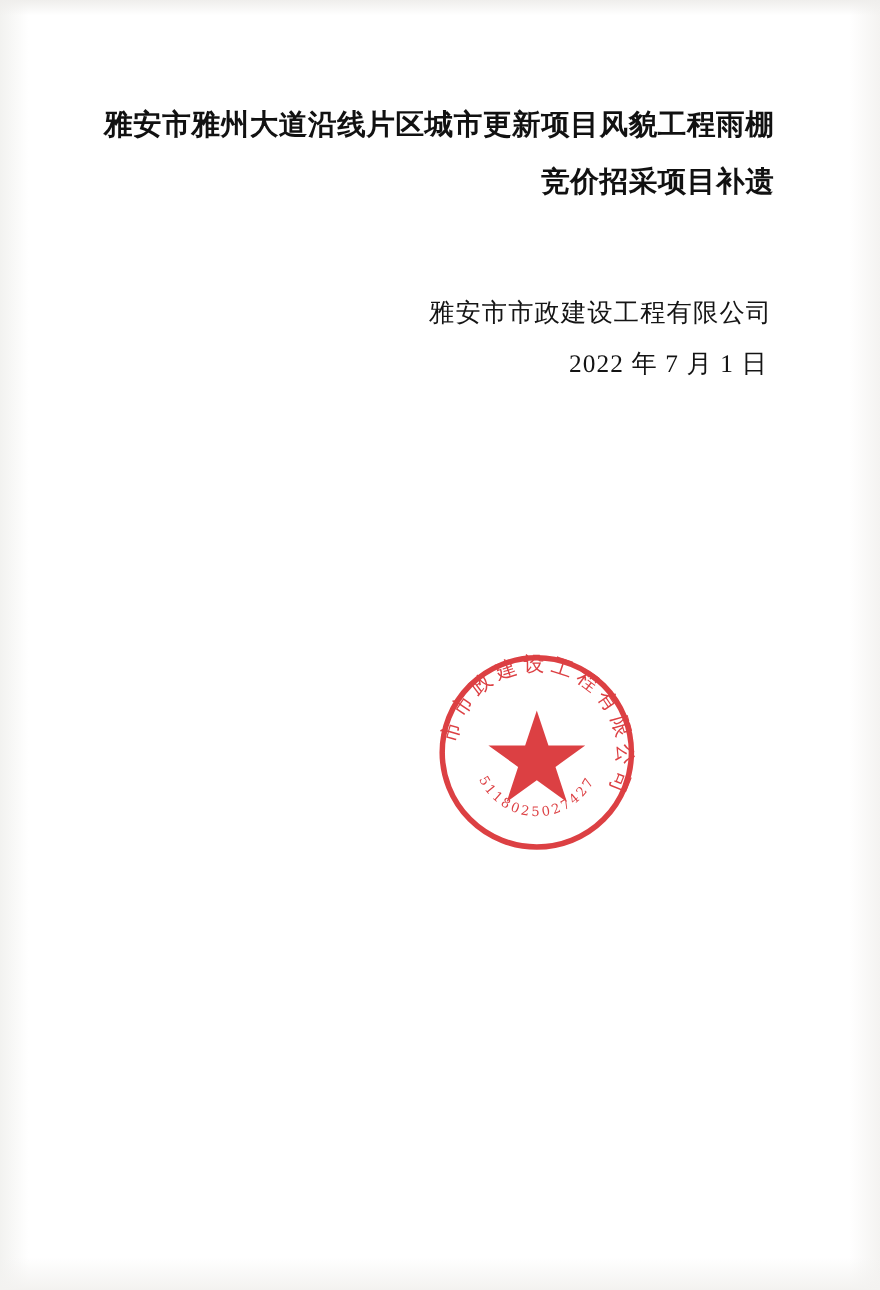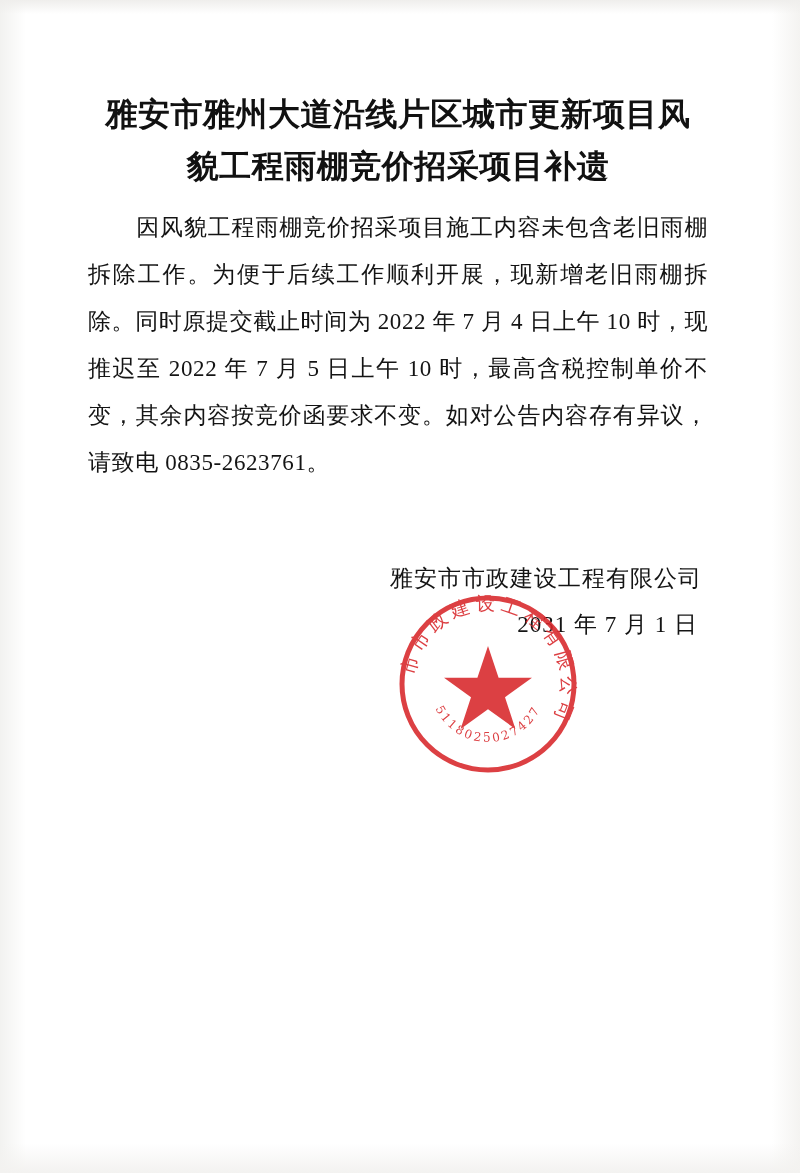--- a/index.html
+++ b/index.html
@@ -43,23 +43,23 @@
   .doc {
     position: absolute;
     left: 88px;
     top: 88px;
     width: 620px;
   }
 
   .title {
     font-family: "DejaVu Serif", serif;
     font-weight: bold;
-    font-size: 32px;
+    font-size: 26px;
     line-height: 52px;
-    text-align: center;
+    text-align: right;
     letter-spacing: 0.5px;
     color: #111;
     margin: 0 0 0 0;
     padding: 0 4px;
   }
 
   .salutation {
     font-size: 23px;
     line-height: 34px;
     margin-top: 62px;
@@ -118,25 +118,24 @@
 </head>
 <body>
 
 <div class="page">
 
   <div class="doc">
 
     <h1 class="title">雅安市雅州大道沿线片区城市更新项目风貌工程雨棚竞价招采项目补遗</h1>
 
 
-    <div class="body-text"><span class="indent"></span><span>因风貌工程雨棚竞价招采项目施工内容未包含老旧雨棚拆除工作。为便于后续工作顺利开展，现新增老旧雨棚拆除。同时原提交截止时间为 2022 年 7 月 4 日上午 10 时，现推迟至 2022 年 7 月 5 日上午 10 时，最高含税控制单价不变，其余内容按竞价函要求不变。如对公告内容存有异议，请致电 0835-2623761。</span></div>
 
     <div class="signature-block">
       <span class="sig-line">雅安市市政建设工程有限公司</span>
-      <span class="sig-date">2031 年 7 月 1 日</span>
+      <span class="sig-date">2022 年 7 月 1 日</span>
     </div>
 
   </div>
 
   <div class="seal">
     <svg width="200" height="200" viewBox="0 0 200 200" xmlns="http://www.w3.org/2000/svg">
       <defs>
         <path id="ringPath" d="M 100,100 m -74,0 a 74,74 0 1,1 148,0 a 74,74 0 1,1 -148,0"></path>
         <path id="bottomPath" d="M 100,100 m -58,0 a 58,58 0 0,0 116,0"></path>
       </defs>

